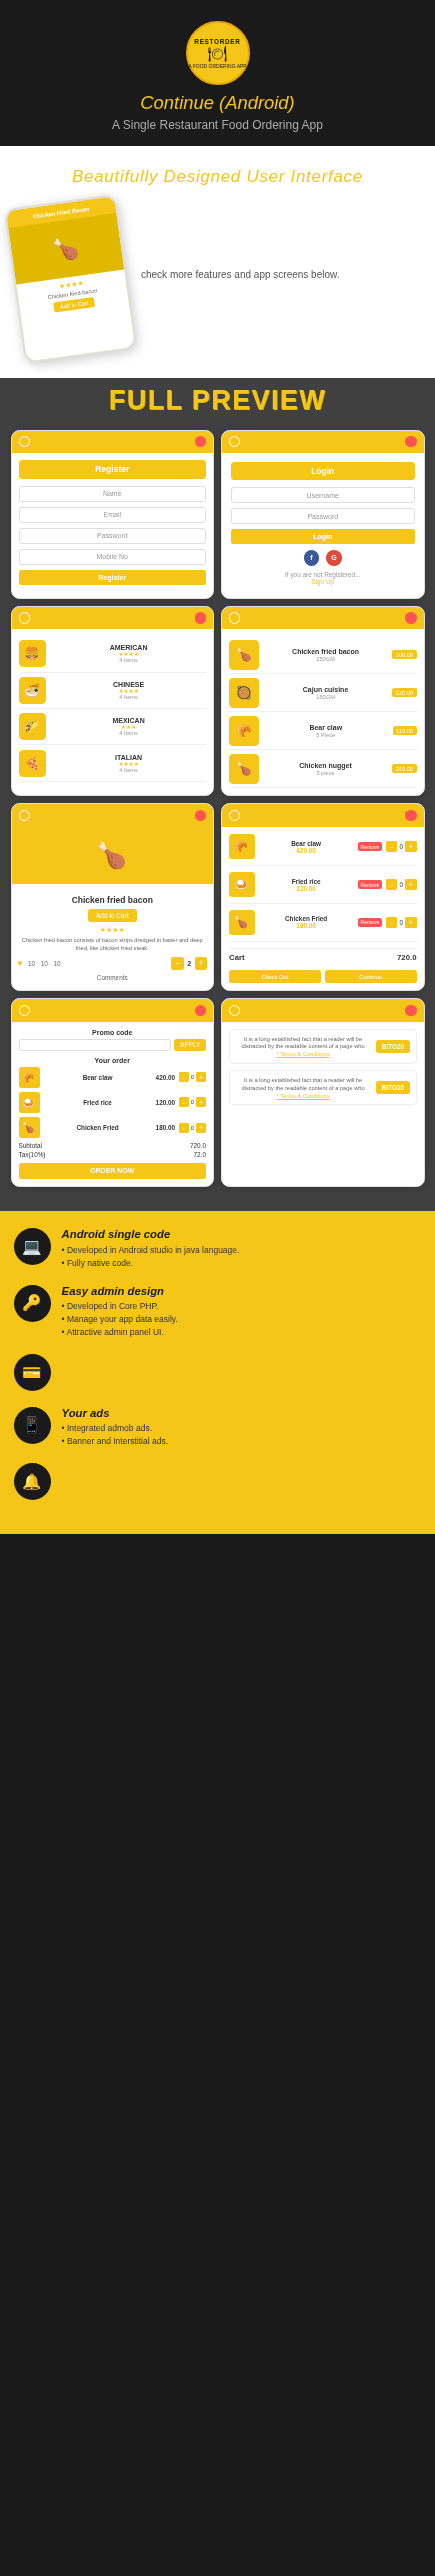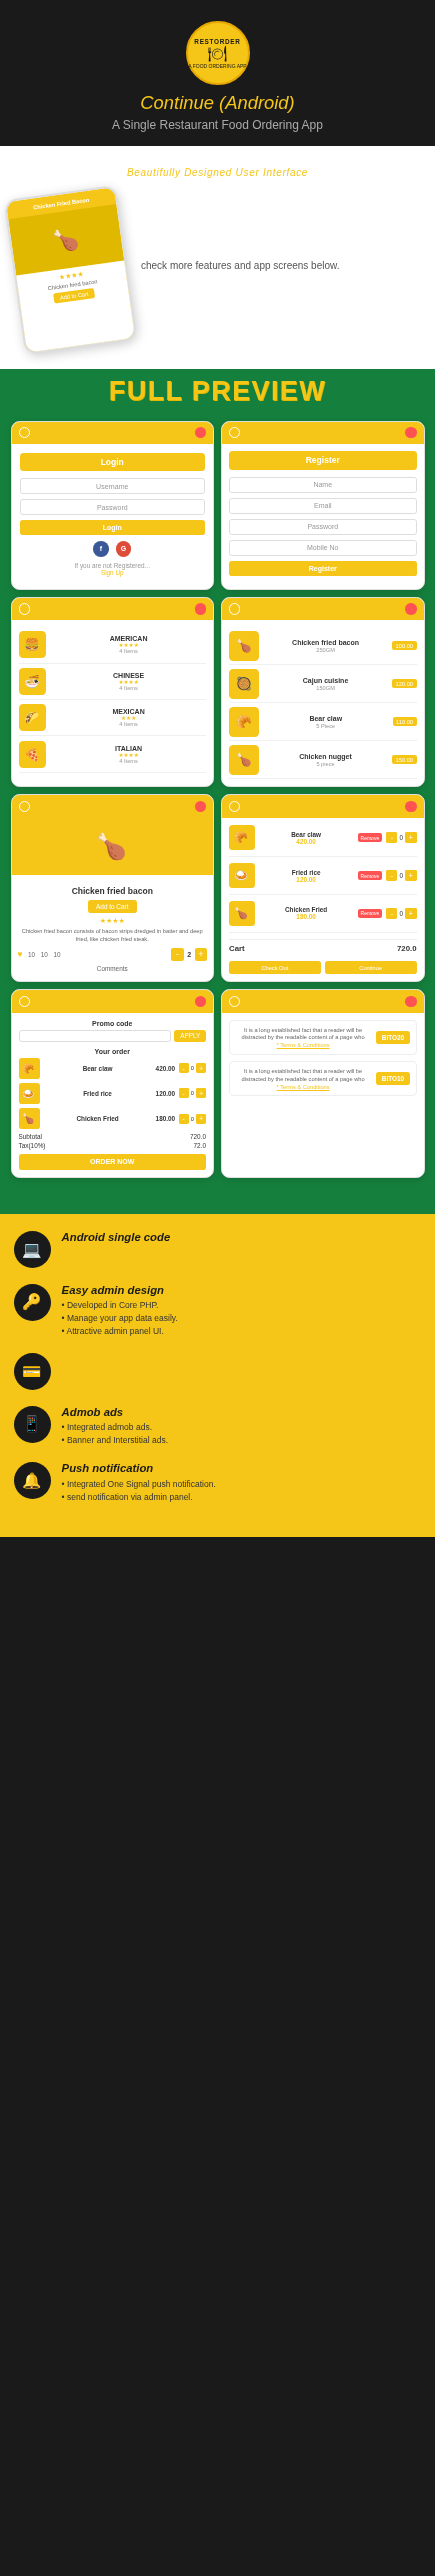--- a/index.html
+++ b/index.html
@@ -54,21 +54,21 @@
     }
 
     
     .designed-section {
       background: #fff;
       padding: 21px 14px;
       text-align: center;
     }
     .designed-title {
       color: #f5c518;
-      font-size: 10px;
+      font-size: 17px;
       font-style: italic;
       margin-bottom: 14px;
       letter-spacing: 0.7px;
     }
     .designed-content {
       display: flex;
       align-items: center;
       gap: 14px;
     }
     .phone-mockup {
@@ -125,22 +125,22 @@
     .designed-text {
       text-align: left;
       font-size: 10px;
       color: #555;
       line-height: 1.6;
     }
     .designed-text p { margin-bottom: 7px; }
 
     
     .full-preview-section {
-      background: #15803d;
-      padding: 7px 7px 36px;
+      background: #404040;
+      padding: 7px 7px 24px;
       text-align: center;
     }
     .full-preview-title {
       color: #f5c518;
       font-size: 27px;
       font-weight: 900;
       letter-spacing: 1.4px;
       margin-bottom: 14px;
       text-shadow: 0.7px 0.7px 0 #e0b800;
     }
@@ -629,51 +629,51 @@
       <p>check more features and app screens below.</p>
     </div>
   </div>
 </div>
 
 <div class="full-preview-section">
   <div class="full-preview-title">FULL PREVIEW</div>
 
   <div class="screens-grid">
 
+    <div class="mock-phone">
+      <div class="mock-phone-header">
+        <div class="dot-yellow"></div>
+        <div class="dot-red"></div>
+      </div>
+      <div class="mock-phone-body">
+        <div class="register-title">Register</div>
+        <div class="mock-input">Name</div>
+        <div class="mock-input">Email</div>
+        <div class="mock-input">Password</div>
+        <div class="mock-input">Mobile No</div>
+        <button class="mock-btn-yellow">Register</button>
+      </div>
+    </div>
+
     <div class="mock-phone login-screen">
       <div class="mock-phone-header">
         <div class="dot-yellow"></div>
         <div class="dot-red"></div>
       </div>
       <div class="mock-phone-body">
         <div class="login-title">Login</div>
         <div class="mock-input">Username</div>
         <div class="mock-input">Password</div>
         <button class="mock-btn-yellow">Login</button>
         <div class="social-icons">
           <div class="social-icon fb">f</div>
           <div class="social-icon goog">G</div>
         </div>
         <div class="register-text">If you are not Registered...</div>
         <span class="signup-link">Sign Up</span>
-      </div>
-    </div>
-
-    <div class="mock-phone">
-      <div class="mock-phone-header">
-        <div class="dot-yellow"></div>
-        <div class="dot-red"></div>
-      </div>
-      <div class="mock-phone-body">
-        <div class="register-title">Register</div>
-        <div class="mock-input">Name</div>
-        <div class="mock-input">Email</div>
-        <div class="mock-input">Password</div>
-        <div class="mock-input">Mobile No</div>
-        <button class="mock-btn-yellow">Register</button>
       </div>
     </div>
 
     <div class="mock-phone">
       <div class="mock-phone-header">
         <div class="dot-yellow"></div>
         <div class="dot-red"></div>
       </div>
       <div class="mock-phone-body">
         <div class="category-item">
@@ -917,20 +917,24 @@
 
   </div>
 </div>
 
 <div class="app-features-section">
 
   <div class="feature-item">
     <div class="feature-icon">💻</div>
     <div class="feature-content">
       <div class="feature-title">Android single code</div>
+      <div class="feature-desc">
+        <div>• Developed in Android studio in java language.</div>
+        <div>• Fully native code.</div>
+      </div>
     </div>
   </div>
 
   <div class="feature-item">
     <div class="feature-icon">🔑</div>
     <div class="feature-content">
       <div class="feature-title">Easy admin design</div>
       <div class="feature-desc">
         <div>• Developed in Core PHP.</div>
         <div>• Manage your app data easily.</div>
@@ -939,33 +943,26 @@
     </div>
   </div>
 
   <div class="feature-item">
     <div class="feature-icon">💳</div>
   </div>
 
   <div class="feature-item">
     <div class="feature-icon">📱</div>
     <div class="feature-content">
-      <div class="feature-title">Admob ads</div>
+      <div class="feature-title">Your ads</div>
       <div class="feature-desc">
         <div>• Integrated admob ads.</div>
         <div>• Banner and Interstitial ads.</div>
       </div>
     </div>
   </div>
 
   <div class="feature-item">
     <div class="feature-icon">🔔</div>
-    <div class="feature-content">
-      <div class="feature-title">Push notification</div>
-      <div class="feature-desc">
-        <div>• Integrated One Signal push notification.</div>
-        <div>• send notification via admin panel.</div>
-      </div>
-    </div>
   </div>
 
 </div>
 
 
 </body></html>

